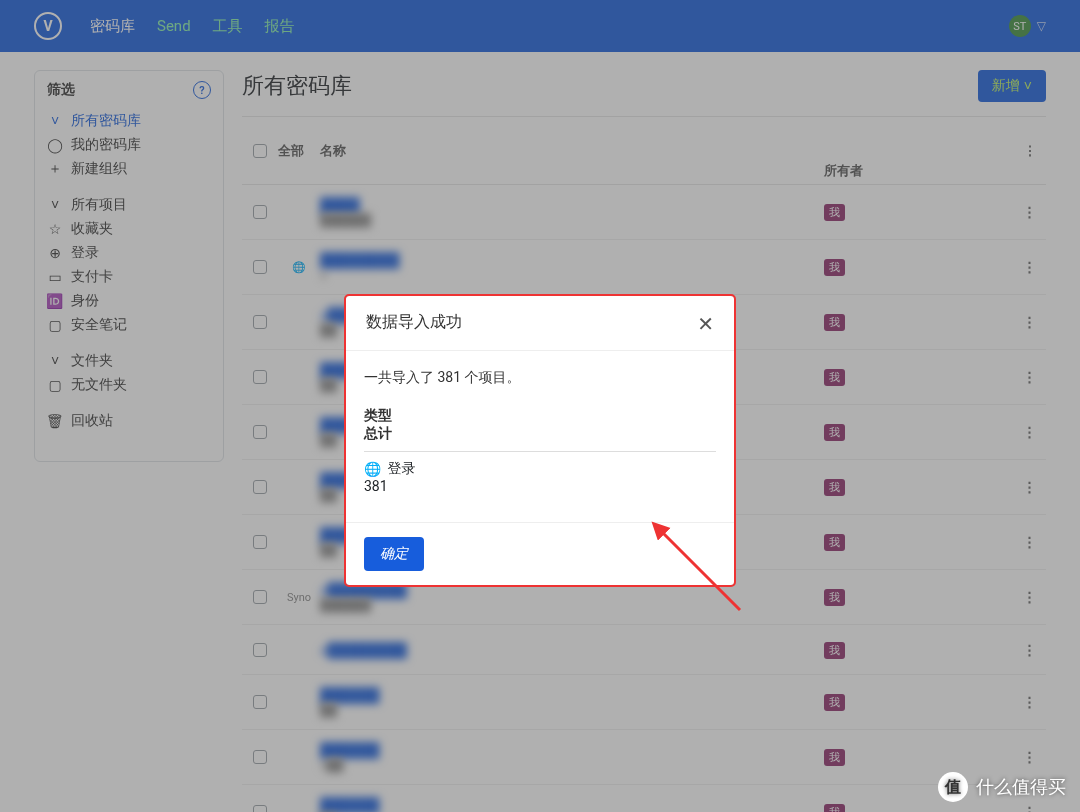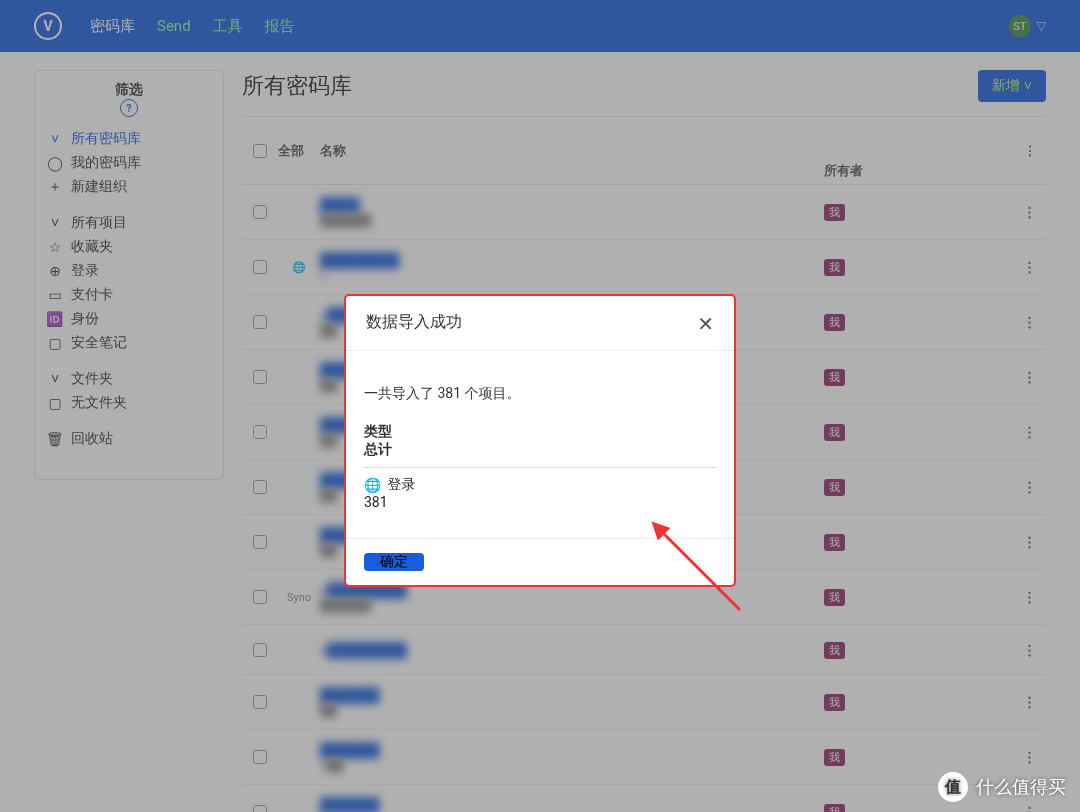--- a/index.html
+++ b/index.html
@@ -52,21 +52,21 @@
     width: 190px;
     border: 1px solid #dee2e6;
     border-radius: 6px;
     padding: 10px 10px 16px;
     flex-shrink: 0;
     align-self: flex-start;
   }
   .sidebar .hdr {
     display: flex; align-items: center; justify-content: space-between;
     font-weight: 600; font-size: 14px; color: #333;
-    margin-bottom: 10px; padding: 0 2px; flex-direction: column;
+    margin-bottom: 10px; padding: 0 2px;
   }
   .sidebar .hdr .q {
     width: 18px; height: 18px; border: 1.5px solid #175ddc; border-radius: 50%;
     color: #175ddc; font-size: 11px; display: flex; align-items: center; justify-content: center;
   }
   .sidebar .search {
     width: 100%; height: 34px;
     border: 2px solid #175ddc; border-radius: 4px;
     padding: 0 10px; font-size: 13px; color: #6c757d;
     margin-bottom: 12px; outline: none;
@@ -137,38 +137,38 @@
     outline: 2px solid #e33;
     border-radius: 3px;
   }
   .modal .mhead {
     display: flex; align-items: flex-start; justify-content: space-between;
     padding: 16px 20px 14px;
     font-size: 16px; color: #333;
   }
   .modal .mhead .x { font-size: 20px; color: #555; cursor: pointer; font-weight: 300; }
   .modal .mbody {
-    padding: 20px 18px 20px;
+    padding: 4px 18px 20px;
     border-top: 1px solid #eee;
   }
   .modal .msg { font-size: 14px; color: #333; margin: 14px 0 12px; }
   .modal .mtable { width: 100%; }
   .modal .mtable .mrow {
     display: flex; padding: 8px 0; flex-direction: column;
   }
   .modal .mtable .mrow.hdr { border-bottom: 1px solid #ddd; font-weight: 600; color: #333; }
   .modal .mtable .c1 { flex: 1; display: flex; align-items: center; gap: 6px; }
   .modal .mtable .c2 { width: 120px; }
   .modal .mfoot {
     border-top: 1px solid #eee;
     padding: 14px 18px;
   }
   .modal .okbtn {
-    background: #175ddc; color: #000000; border: none;
-    border-radius: 4px; padding: 0 16px; font-size: 14px; cursor: pointer;
+    background: #175ddc; color: #ffffff; border: none;
+    border-radius: 4px; padding: 8px 16px; font-size: 14px; cursor: pointer; font-style: italic;
   }
   
   .arrow {
     position: absolute; left: 650px; top: 520px;
     width: 100px; height: 100px; pointer-events: none;
   }
   
   .wm {
     position: absolute; right: 14px; bottom: 10px;
     display: flex; align-items: center; gap: 8px;

